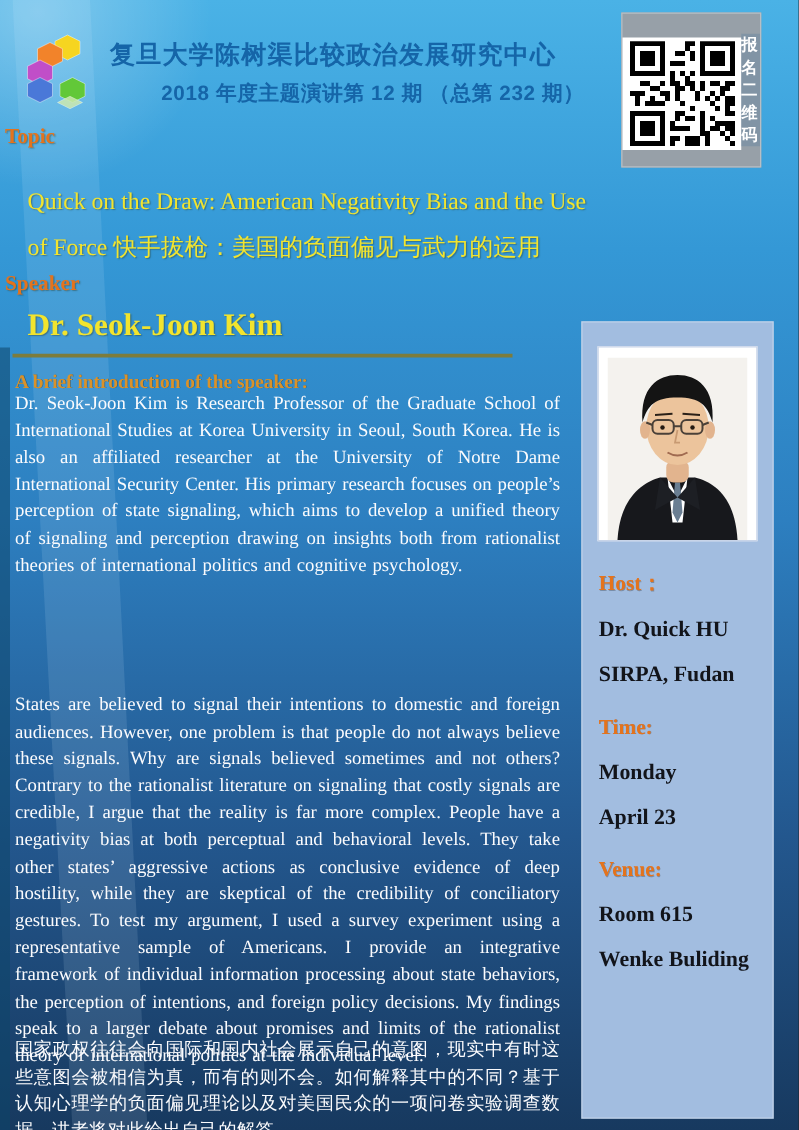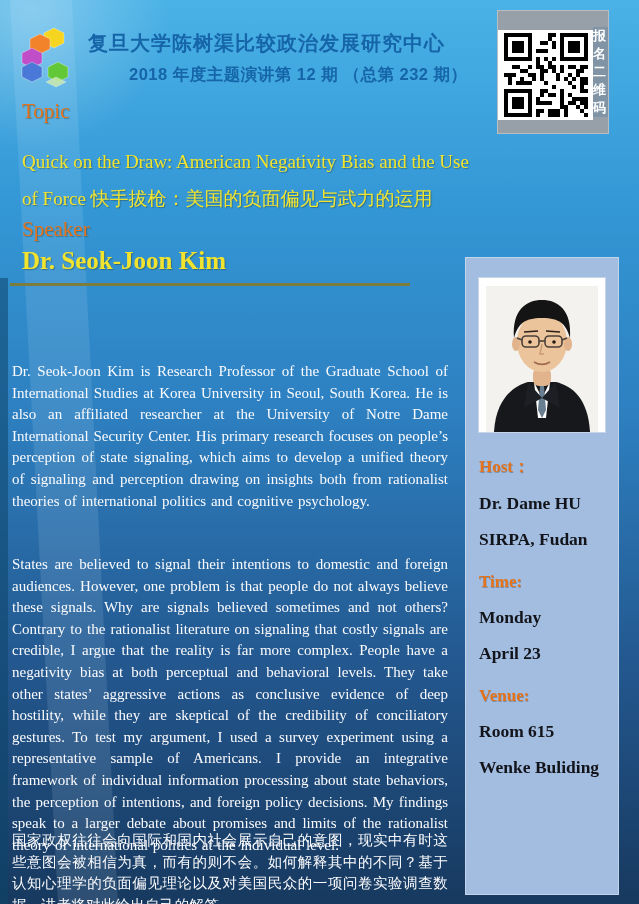--- a/index.html
+++ b/index.html
@@ -30,39 +30,39 @@
           background:#97a0a8;border:1px solid #b8bec4;box-sizing:border-box;
           display:flex;flex-direction:row;align-items:center;}
   .qr-white{margin-top:6px;width:98px;height:90px;background:#ffffff;
             display:flex;align-items:center;justify-content:center;}
   .qr-white svg{width:84px;height:84px;}
   .qr-label{flex:1;display:flex;align-items:center;justify-content:center;
             width:100%;background:rgba(90,125,160,0.35);
             color:#ffffff;font-size:13px;font-weight:bold;letter-spacing:2px;
             font-family:"Liberation Sans","DejaVu Sans",sans-serif;}
   
-  .h-orange{position:absolute;left:22px;color:#e4731c;font-weight:normal;font-size:21px;
+  .h-orange{position:absolute;left:4px;color:#e4731c;font-weight:bold;font-size:17px;
             text-shadow:1px 1px 1px rgba(40,40,0,0.35);}
   .topic-heading{top:99px;}
   .speaker-heading{top:217px;}
   .title{position:absolute;left:22px;top:143px;width:450px;color:#f2e42e;
          font-weight:normal;font-size:19px;line-height:37px;
          text-shadow:1px 1px 1px rgba(40,40,0,0.35);}
   .speaker-name{position:absolute;left:22px;top:247px;color:#f2e42e;font-weight:bold;
                 font-size:25px;text-shadow:1px 1px 1px rgba(40,40,0,0.35);}
   .divider{position:absolute;left:10px;top:283px;width:400px;height:3px;
            background:#7c7c3c;}
   
   .sec-heading{position:absolute;left:12px;width:436px;color:#d9922a;font-weight:bold;
                font-size:15.5px;text-shadow:0.5px 0.5px 0.5px rgba(0,0,0,0.3);}
   .sec1{top:297px;} .sec2{top:538px;}
   .para{position:absolute;left:12px;width:436px;color:#fbfbfd;text-align:justify;}
   .para-en{font-size:15px;line-height:21.6px;word-spacing:1px;}
   .para-zh{font-size:14.5px;line-height:21.6px;letter-spacing:0.3px;}
-  .p1en{top:313px;margin-top:48px;} .p1zh{top:427px;} .p2en{top:554px;} .p2zh{top:830px;}
+  .p1en{top:313px;} .p1zh{top:427px;} .p2en{top:554px;} .p2zh{top:830px;}
   
   .panel{position:absolute;left:465px;top:257px;width:154px;height:638px;
          background:#a2bde0;box-shadow:inset 0 0 0 1px rgba(255,255,255,0.35);}
   .photo-frame{position:absolute;left:13px;top:20px;width:128px;height:156px;
                background:#ffffff;display:flex;align-items:flex-end;justify-content:center;
                overflow:hidden;border:1px solid #c8d4e8;box-sizing:border-box;}
   .photo-frame svg{width:112px;height:146px;display:block;}
   .panel-text{position:absolute;left:14px;top:198px;right:8px;}
   .p-label{color:#e4731c;font-weight:bold;font-size:17px;margin-top:22px;
            text-shadow:0.5px 0.5px 0.5px rgba(0,0,0,0.25);}
@@ -305,20 +305,21 @@
     </div>
     <div class="qr-label">报名二维码</div>
   </div>
 
   <div class="h-orange topic-heading">Topic</div>
   <div class="title">Quick on the Draw: American Negativity Bias and the Use of Force  快手拔枪：美国的负面偏见与武力的运用</div>
   <div class="h-orange speaker-heading">Speaker</div>
   <div class="speaker-name">Dr. Seok-Joon Kim</div>
   <div class="divider"></div>
 
+  <div class="sec-heading sec1">A brief introduction of the speaker:</div>
   <div class="para para-en p1en">Dr. Seok-Joon Kim is Research Professor of the Graduate School of International Studies at Korea University in Seoul, South Korea. He is also an affiliated researcher at the University of Notre Dame International Security Center. His primary research focuses on people’s perception of state signaling, which aims to develop a unified theory of signaling and perception drawing on insights both from rationalist theories of international politics and cognitive psychology.</div>
 
   <div class="para para-en p2en">States are believed to signal their intentions to domestic and foreign audiences. However, one problem is that people do not always believe these signals. Why are signals believed sometimes and not others? Contrary to the rationalist literature on signaling that costly signals are credible, I argue that the reality is far more complex. People have a negativity bias at both perceptual and behavioral levels. They take other states’ aggressive actions as conclusive evidence of deep hostility, while they are skeptical of the credibility of conciliatory gestures. To test my argument, I used a survey experiment using a representative sample of Americans. I provide an integrative framework of individual information processing about state behaviors, the perception of intentions, and foreign policy decisions. My findings speak to a larger debate about promises and limits of the rationalist theory of international politics at the individual level.</div>
   <div class="para para-zh p2zh">国家政权往往会向国际和国内社会展示自己的意图，现实中有时这些意图会被相信为真，而有的则不会。如何解释其中的不同？基于认知心理学的负面偏见理论以及对美国民众的一项问卷实验调查数据，讲者将对此给出自己的解答。</div>
 
   <div class="panel">
     <div class="photo-frame">
       <svg viewBox="0 0 112 146">
         <rect x="0" y="0" width="112" height="146" fill="#f4f2ee"></rect>
 
@@ -348,21 +349,21 @@
         <circle cx="44" cy="56" r="1.8" fill="#241a12"></circle>
         <circle cx="68" cy="56" r="1.8" fill="#241a12"></circle>
         <path d="M38,46 L52,45" stroke="#2a2018" stroke-width="1.6"></path>
         <path d="M60,45 L74,46" stroke="#2a2018" stroke-width="1.6"></path>
         <path d="M56,58 L54,68 L58,68" fill="none" stroke="#c89a72" stroke-width="1.4"></path>
         <path d="M48,76 C53,79 59,79 64,76" fill="none" stroke="#a06a50" stroke-width="1.6"></path>
       </svg>
     </div>
     <div class="panel-text">
       <div class="p-label" style="margin-top:0">Host：</div>
-      <div class="p-value">Dr. Dame HU</div>
+      <div class="p-value">Dr. Quick HU</div>
       <div class="p-value">SIRPA, Fudan</div>
       <div class="p-label">Time:</div>
       <div class="p-value">Monday</div>
       <div class="p-value">April 23</div>
       <div class="p-label">Venue:</div>
       <div class="p-value">Room 615</div>
       <div class="p-value">Wenke Buliding</div>
     </div>
   </div>
 </div>

